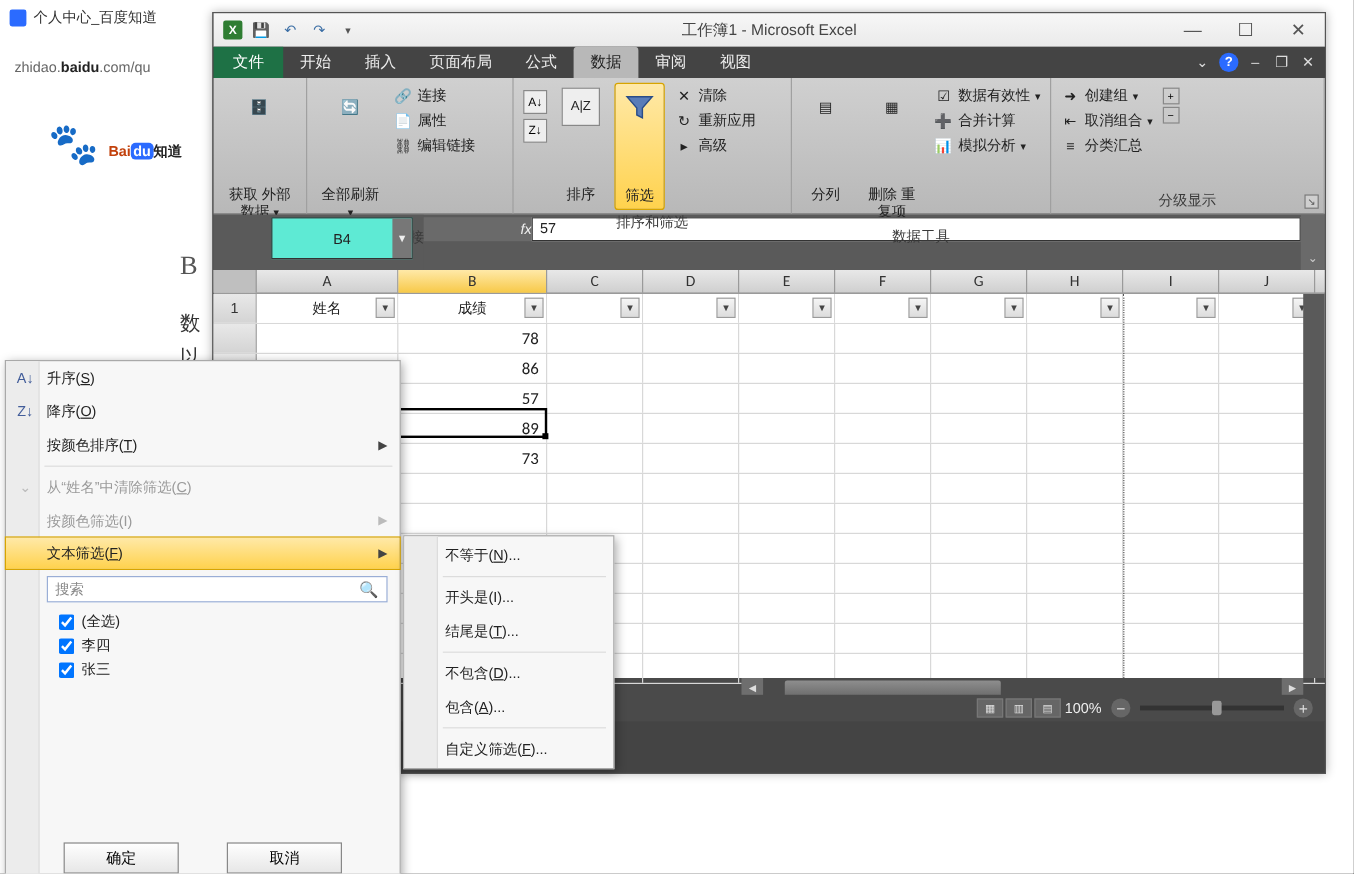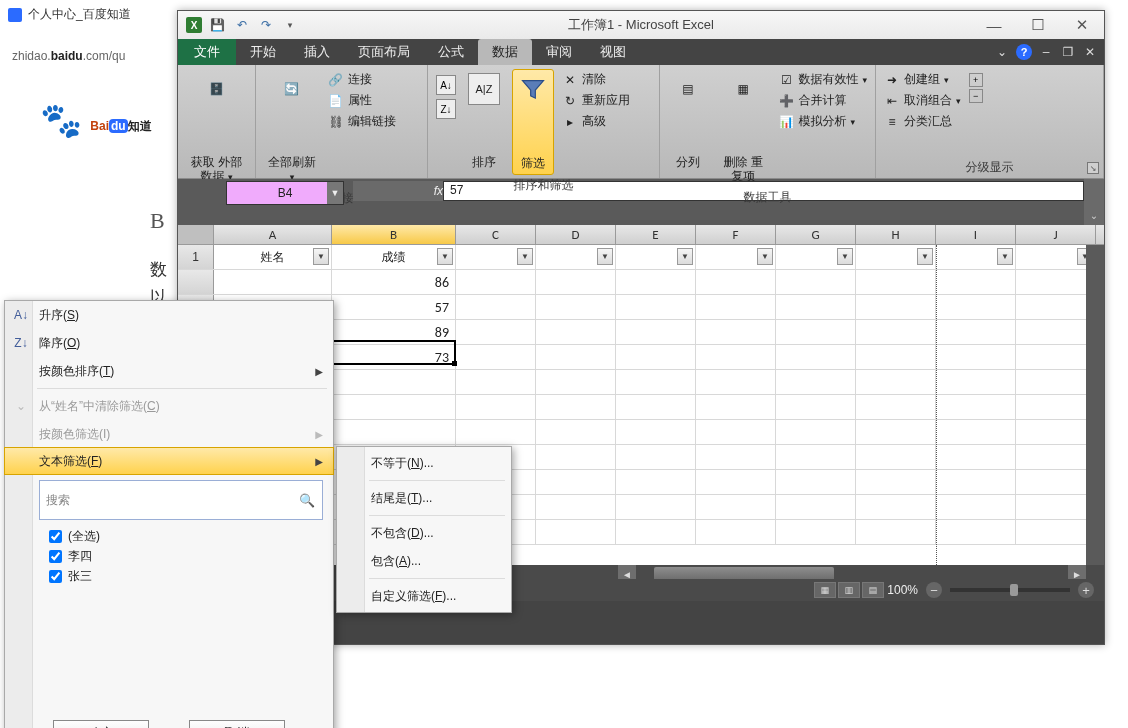--- a/index.html
+++ b/index.html
@@ -46,21 +46,21 @@
 .ribbon .big-btn { display: flex; flex-direction: column; align-items: center; gap: 4px; padding: 4px 4px; color: #222; }
 .ribbon .big-btn .ico { width: 32px; height: 32px; display: flex; align-items: center; justify-content: center; }
 .ribbon .big-btn .lbl { font-size: 12px; text-align: center; line-height: 14px; margin-top: 46px; }
 .ribbon .small-row { display: flex; align-items: center; gap: 4px; color: #222; padding: 2px 0; white-space: nowrap; }
 .ribbon .small-row .sico { width:16px; height:16px; display:flex;align-items:center;justify-content:center; }
 .ribbon .dialog-launcher { position:absolute; right:-4px; bottom:2px; width:12px;height:12px; border:1px solid #777; font-size:8px; display:flex;align-items:center;justify-content:center;color:#555;background:#cfcfcf; }
 .highlight-btn { background: linear-gradient(#ffe9a8,#ffd24d); border: 1px solid #d7a400; border-radius: 3px; }
 
 .formula-bar { height: 46px; background: #5a5a5a; display: flex; }
 .formula-bar .name-box { width: 175px; background:#5a5a5a; display:flex; align-items:flex-start;padding-top:2px; }
-.formula-bar .name-box .inner { margin-left: 48px; margin-top:0; height:24px; width:118px; background:#f0abfc; border:1px solid #333; display:flex; align-items:center; justify-content:center; color:#222; position:relative;}
+.formula-bar .name-box .inner { margin-left: 48px; margin-top:0; height:35px; width:118px; background:#5eead4; border:1px solid #333; display:flex; align-items:center; justify-content:center; color:#222; position:relative;}
 .formula-bar .name-box .inner .dd { position:absolute; right:0; top:0; bottom:0; width:16px; background:#777; display:flex;align-items:center;justify-content:center;color:#eee;font-size:9px;}
 .formula-bar .fx-area { flex:1; display:flex; align-items:flex-start; padding-top:2px; }
 .formula-bar .fx-btns { width:90px; height:20px; background:#6a6a6a; display:flex; align-items:center; justify-content:flex-end; gap:10px; padding-right:0; color:#eee; font-style:italic; }
 .formula-bar .fx-input { flex:1; height:20px; background:#fff; border:1px solid #333; padding:1px 6px; color:#222; }
 .formula-bar .expand { width:20px; background:#6a6a6a; display:flex; align-items:flex-end; justify-content:center; color:#ccc; font-size:10px; padding-bottom:4px;}
 
 .sheet-area { position: relative; height: 376px; background:#4a4a4a; }
 .col-headers { height:20px; display:flex; background:linear-gradient(#e8e8e8,#cfcfcf); border-bottom:1px solid #9a9a9a; }
 .col-headers .corner { width:36px; border-right:1px solid #9a9a9a; background:#bfbfbf; }
 .col-headers .ch { width:80px; border-right:1px solid #9a9a9a; display:flex; align-items:center; justify-content:center; color:#333; font-family: Calibri, sans-serif; font-size:13px;}
@@ -97,21 +97,21 @@
 
 
 .filter-menu { position:absolute; top:300px; left:4px; width:330px; background:#f7f7f7; border:1px solid #a9a9a9; box-shadow:2px 2px 8px rgba(0,0,0,.35); padding-bottom:6px; }
 .filter-menu .mi { display:flex; align-items:center; height:28px; padding:0 10px 0 34px; color:#222; position:relative;}
 .filter-menu .mi .mico { position:absolute; left:6px; width:20px; text-align:center; font-size:12px; color:#425d9a;}
 .filter-menu .mi.disabled { color:#9a9a9a; }
 .filter-menu .mi .arrow-r { position:absolute; right:10px; font-size:10px; color:#444;}
 .filter-menu .mi.highlight { background: linear-gradient(#ffe9a8,#ffd24d); border:1px solid #d7a400; margin:-1px; }
 .filter-menu .sep { height:1px; background:#dcdcdc; margin:3px 6px 3px 32px;}
 .filter-menu .left-strip { position:absolute; left:0; top:0; bottom:0; width:28px; background:#ececec; border-right:1px solid #dcdcdc;}
-.filter-menu .search { margin:6px 10px 6px 34px; height:40px; border:1px solid #9aaed6; background:#fff; display:flex; align-items:center; padding:0 6px; color:#888; justify-content:space-between;}
+.filter-menu .search { margin:6px 10px 6px 34px; height:22px; border:1px solid #9aaed6; background:#fff; display:flex; align-items:center; padding:0 6px; color:#888; justify-content:space-between;}
 .filter-menu .search .mag { color:#2b6bff; font-size:13px;}
 .filter-menu .check-list { margin:2px 10px 6px 44px; }
 .filter-menu .check-list label { display:flex; align-items:center; gap:6px; height:20px; color:#222;}
 .filter-menu .btn-row { display:flex; justify-content:center; gap:40px; padding:8px 0 4px 0;}
 .filter-menu .btn-row .btn { width:96px; height:26px; border:1px solid #888; background:linear-gradient(#fefefe,#e7e7e7); display:flex; align-items:center; justify-content:center; font-size:12.5px;}
 
 
 .sub-menu { position:absolute; top:446px; left:336px; width:176px; background:#f7f7f7; border:1px solid #a9a9a9; box-shadow:2px 2px 8px rgba(0,0,0,.35); padding:2px 0;}
 .sub-menu .left-strip { position:absolute; left:0; top:0; bottom:0; width:28px; background:#ececec; border-right:1px solid #dcdcdc;}
 .sub-menu .mi { display:flex; align-items:center; height:28px; padding:0 10px 0 34px; color:#222; position:relative;}
@@ -364,20 +364,33 @@
         <div class="cell w">
             <span class="filter-dd">▼</span>
           </div>
         <div class="cell w">
             <span class="filter-dd">▼</span>
           </div>
       </div>
       <div class="row">
           <div class="rownum"></div>
           <div class="cell wA"></div>
+          <div class="cell wB">78</div>
+          <div class="cell w"></div>
+          <div class="cell w"></div>
+          <div class="cell w"></div>
+          <div class="cell w"></div>
+          <div class="cell w"></div>
+          <div class="cell w"></div>
+          <div class="cell w"></div>
+          <div class="cell w"></div>
+        </div>
+      <div class="row">
+          <div class="rownum"></div>
+          <div class="cell wA"></div>
           <div class="cell wB">86</div>
           <div class="cell w"></div>
           <div class="cell w"></div>
           <div class="cell w"></div>
           <div class="cell w"></div>
           <div class="cell w"></div>
           <div class="cell w"></div>
           <div class="cell w"></div>
           <div class="cell w"></div>
         </div>
@@ -593,20 +606,23 @@
   </div>
 </div>
 
 <div class="sub-menu">
   <div class="left-strip"></div>
   <div class="mi">
       <span><span>不等于(</span><u>N</u><span>)...</span></span>
     </div>
   <div class="sep"></div>
   <div class="mi">
+      <span>开头是(I)...</span>
+    </div>
+  <div class="mi">
       <span><span>结尾是(</span><u>T</u><span>)...</span></span>
     </div>
   <div class="sep"></div>
   <div class="mi">
       <span><span>不包含(</span><u>D</u><span>)...</span></span>
     </div>
   <div class="mi">
       <span><span>包含(</span><u>A</u><span>)...</span></span>
     </div>
   <div class="sep"></div>

